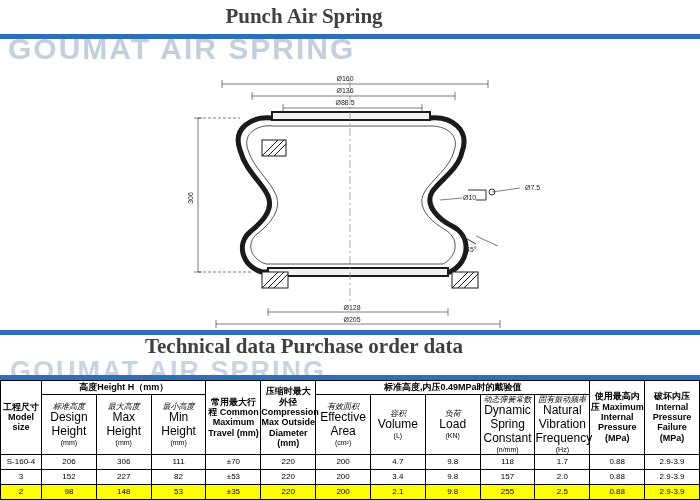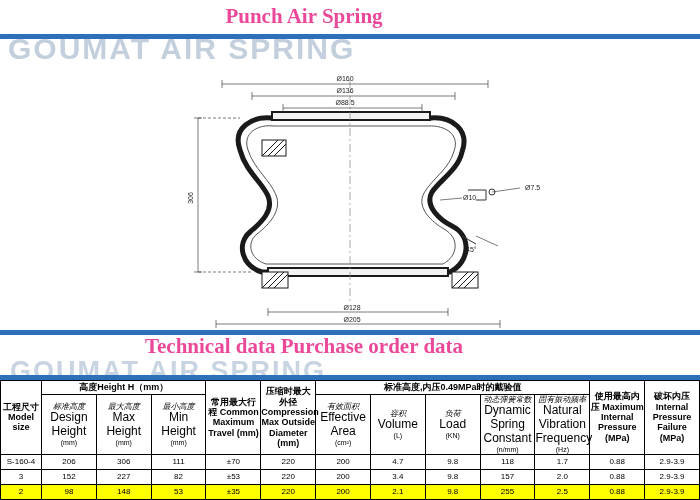--- a/index.html
+++ b/index.html
@@ -46,21 +46,21 @@
   }
 
   
   .title-bar {
     position: absolute;
     left: 0;
     width: 608px;
     text-align: center;
     font-size: 21px;
     font-weight: bold;
-    color: #ec4899;
+    color: #404040;
     font-family: "Liberation Serif", serif;
   }
   #title-top { top: 4px; }
   #title-bottom { top: 334px; }
 
   .blue-rule {
     position: absolute;
     left: 0;
     width: 700px;
     height: 5px;

